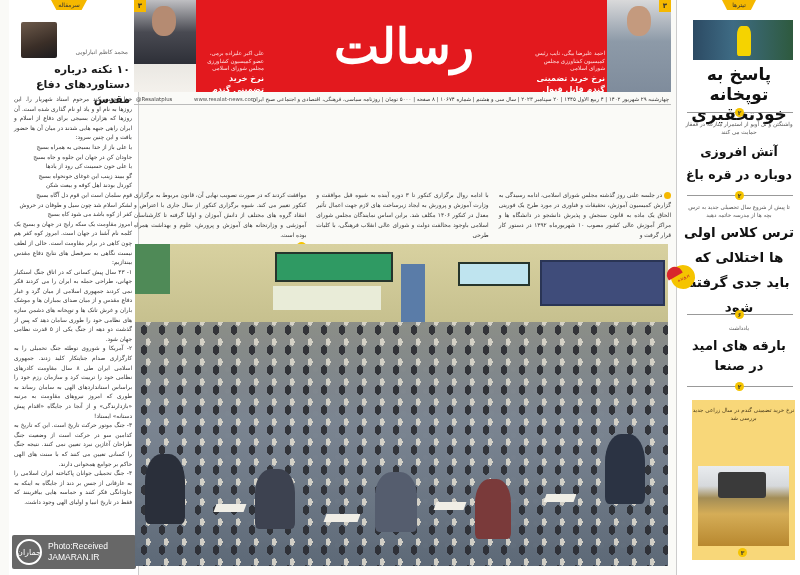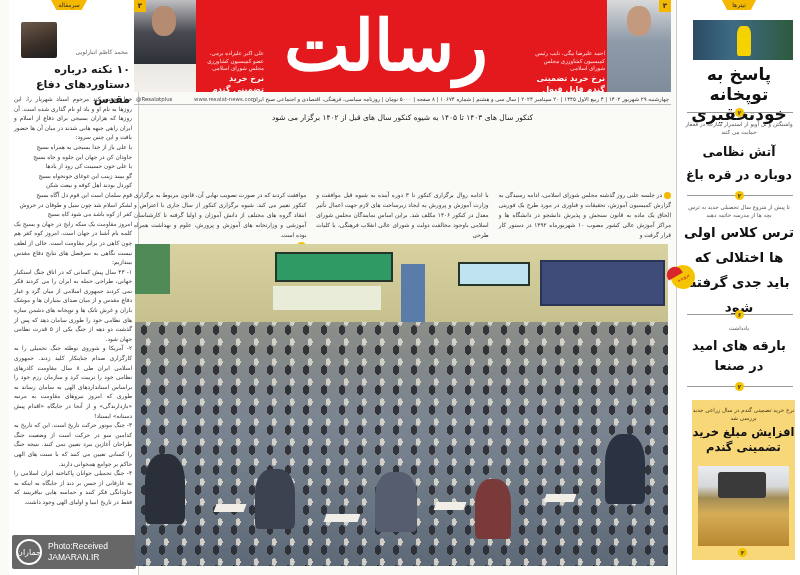--- a/index.html
+++ b/index.html
@@ -16,21 +16,21 @@
   .editorial-title { position: absolute; top: 62px; right: 8px; width: 114px; font-size: 11px; font-weight: bold; text-align: right; line-height: 15px; }
   .editorial-body { position: absolute; top: 95px; right: 6px; width: 118px; font-size: 5.8px; line-height: 9.6px; color: #333; text-align: justify; }
   .editorial-body p { margin-bottom: 0; }
 
   .watermark { position: absolute; left: 3px; bottom: 6px; width: 124px; height: 34px; background: rgba(60,60,60,0.78); border-radius: 2px; direction: ltr; display: flex; align-items: center; padding-left: 4px; }
   .watermark-logo { width: 26px; height: 26px; border: 2px solid #fff; border-radius: 50%; display: flex; align-items: center; justify-content: center; color: #fff; font-size: 8px; }
   .watermark-text { color: #fff; font-size: 8.5px; line-height: 11px; margin-left: 6px; font-family: "Liberation Sans", sans-serif; }
 
   
   .masthead { position: absolute; left: 134px; top: 0; width: 537px; height: 92px; background: #e3191e; overflow: hidden; }
-  .masthead-logo { position: absolute; left: 150px; top: 2px; width: 240px; height: 88px; color: #fff; font-family: "DejaVu Serif", serif; font-size: 70px; font-weight: bold; text-align: left; line-height: 88px; letter-spacing: -2px; }
+  .masthead-logo { position: absolute; left: 150px; top: 2px; width: 240px; height: 88px; color: #fff; font-family: "DejaVu Serif", serif; font-size: 48px; font-weight: bold; text-align: center; line-height: 88px; letter-spacing: -2px; }
   .mh-photo-left { position: absolute; left: 0; top: 0; width: 62px; height: 92px; background: linear-gradient(180deg,#bfbfc2 0%,#494a52 35%,#2d2f37 70%,#eae8e3 70%,#f4f1ec 100%); }
   .mh-photo-left::before { content:""; position:absolute; left:18px; top:6px; width:24px; height:30px; border-radius:45%; background:#b58b72; }
   .mh-photo-right { position: absolute; right: 0; top: 0; width: 64px; height: 92px; background: linear-gradient(180deg,#d9d9da 0%,#8d9aa8 45%,#7f8c9c 100%); }
   .mh-photo-right::before { content:""; position:absolute; left:20px; top:6px; width:24px; height:30px; border-radius:45%; background:#c49a7e; }
   .mh-num { position: absolute; top: 0; width: 12px; height: 12px; background: #f5b800; color: #333; font-size: 7px; text-align: center; line-height: 12px; font-weight: bold; }
   .mh-num.left { left: 0; } .mh-num.right { right: 0; }
   .mh-quote { position: absolute; color: #fff; text-align: right; }
   .mh-quote .who { font-size: 5.5px; line-height: 7.5px; color: #ffe4e4; }
   .mh-quote .what { font-size: 8px; font-weight: bold; line-height: 11px; }
   .mh-quote.left { left: 64px; top: 50px; width: 66px; }
@@ -145,21 +145,20 @@
     <div class="mh-photo-right"></div>
     <div class="mh-num right">۳</div>
   </div>
 
   <div class="dateline">
     <span class="right-part">چهارشنبه ۲۹ شهریور ۱۴۰۲ | ۴ ربیع الاول ۱۴۴۵ | ۲۰ سپتامبر ۲۰۲۳ | سال سی و هشتم | شماره ۱۰۶۷۴ | ۸ صفحه | ۵۰۰۰ تومان | روزنامه سیاسی، فرهنگی، اقتصادی و اجتماعی صبح ایران</span>
     <span class="site">www.resalat-news.com</span>
     <span class="handle">@Resalatplus</span>
   </div>
 
-  <div class="kicker">کنکور سال های ۱۴۰۳ تا ۱۴۰۵ به شیوه کنکور سال های قبل از ۱۴۰۲ برگزار می شود</div>
   <div class="lead">
     <div class="lead-col">
       <span class="lead-bullet"></span><span>در جلسه علنی روز گذشته مجلس شورای اسلامی، ادامه رسیدگی به گزارش کمیسیون آموزش، تحقیقات و فناوری در مورد طرح یک فوریتی الحاق یک ماده به قانون سنجش و پذیرش دانشجو در دانشگاه ها و مراکز آموزش عالی کشور مصوب ۱۰ شهریورماه ۱۳۹۲ در دستور کار قرار گرفت و</span>
     </div>
     <div class="lead-col">
       <span>با ادامه روال برگزاری کنکور تا ۳ دوره آینده به شیوه قبل موافقت و وزارت آموزش و پرورش به ایجاد زیرساخت های لازم جهت اعمال تأثیر معدل در کنکور ۱۴۰۶ مکلف شد. براین اساس نمایندگان مجلس شورای اسلامی باوجود مخالفت دولت و شورای عالی انقلاب فرهنگی، با کلیات طرحی</span>
     </div>
     <div class="lead-col">
       <span>موافقت کردند که در صورت تصویب نهایی آن، قانون مربوط به برگزاری کنکور تغییر می کند. شیوه برگزاری کنکور از سال جاری با اعتراض و انتقاد گروه های مختلف از دانش آموزان و اولیا گرفته تا کارشناسان آموزشی و وزارتخانه های آموزش و پرورش، علوم و بهداشت همراه بوده است.</span>
       <div><span class="page-ref">۸</span></div>
@@ -189,38 +188,37 @@
   <div class="right-col">
     <div class="rc-tab">تیترها</div>
     <div class="rc-photo"></div>
 
     <div class="rc-headline" style="top:64px;font-size:17px;line-height:20px;">پاسخ به توپخانه خودتحقیری</div>
     <div class="rc-sep" style="top:112px;">
         <span class="page-ref">۲</span>
       </div>
 
     <div class="rc-kicker" style="top:120px;">واشنگتن و تل آویو از استمرار منازعه در قفقاز حمایت می کنند</div>
-    <div class="rc-headline" style="top:140px;font-size:12.5px;line-height:23px;">آتش نظامی دوباره در قره باغ</div>
+    <div class="rc-headline" style="top:140px;font-size:12.5px;line-height:23px;">آتش افروزی دوباره در قره باغ</div>
     <div class="rc-sep" style="top:195px;">
         <span class="page-ref">۲</span>
       </div>
 
     <div class="rc-kicker" style="top:203px;">تا پیش از شروع سال تحصیلی جدید به ترس بچه ها از مدرسه خاتمه دهید</div>
     <div class="rc-headline" style="top:220px;font-size:13.5px;line-height:25px;">ترس کلاس اولی ها اختلالی که باید جدی گرفته شود</div>
     <div class="rc-sticker">پرونده</div>
     <div class="rc-sep" style="top:314px;">
         <span class="page-ref">۶</span>
       </div>
 
     <div class="rc-kicker" style="top:324px;">یادداشت</div>
     <div class="rc-headline" style="top:336px;font-size:13px;line-height:20px;">بارقه های امید در صنعا</div>
     <div class="rc-sep" style="top:386px;">
         <span class="page-ref">۲</span>
       </div>
 
     <div class="rc-wheat">
       <div class="rc-kicker">نرخ خرید تضمینی گندم در سال زراعی جدید بررسی شد</div>
-      <div class="rc-headline">افزایش مبلغ خرید تضمینی گندم</div>
       <div class="wheat-photo"></div>
       <span class="page-ref">۳</span>
     </div>
   </div>
 </div>
 
 </body></html>

